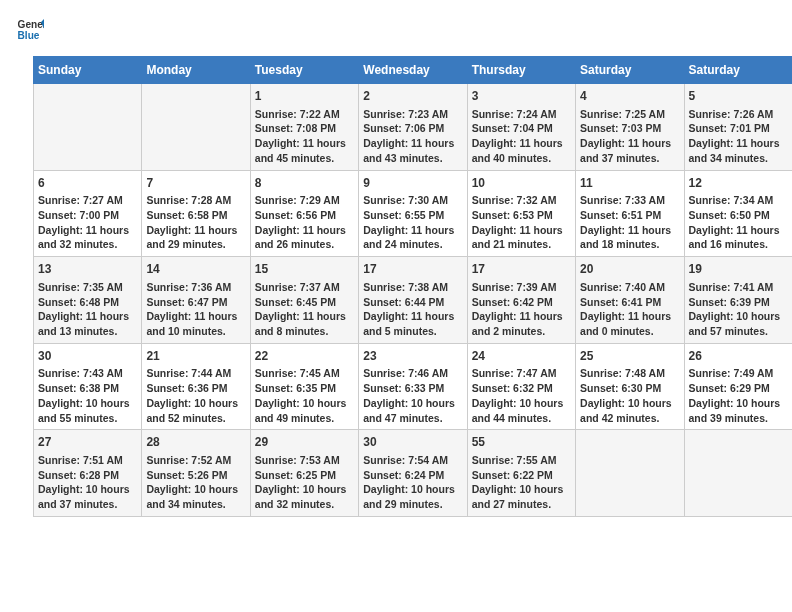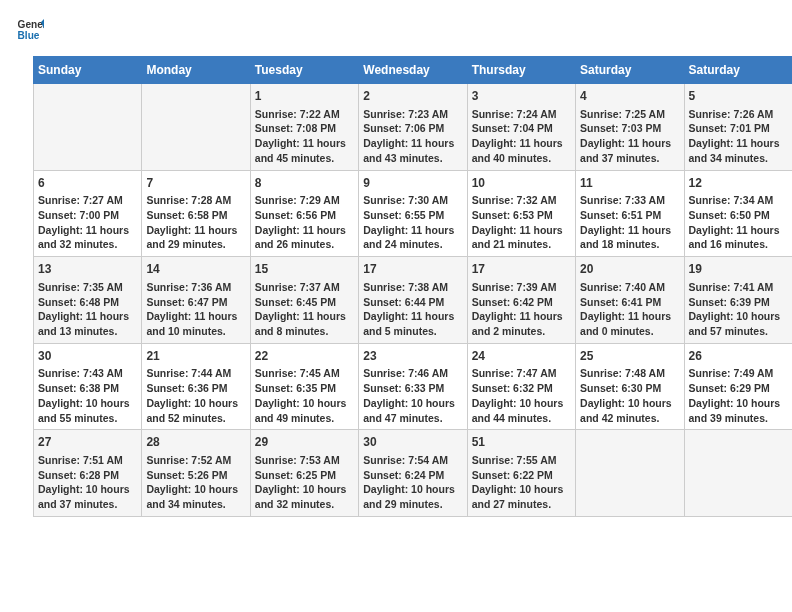--- a/index.html
+++ b/index.html
@@ -238,20 +238,20 @@
         </td>
         <td>
           <span class="day-num">29</span>
           <div class="day-info">Sunrise: 7:53 AM<br>Sunset: 6:25 PM<br>Daylight: 10 hours and 32 minutes.</div>
         </td>
         <td>
           <span class="day-num">30</span>
           <div class="day-info">Sunrise: 7:54 AM<br>Sunset: 6:24 PM<br>Daylight: 10 hours and 29 minutes.</div>
         </td>
         <td>
-          <span class="day-num">51</span>
+          <span class="day-num">55</span>
           <div class="day-info">Sunrise: 7:55 AM<br>Sunset: 6:22 PM<br>Daylight: 10 hours and 27 minutes.</div>
         </td>
         <td class="empty-cell"></td>
         <td class="empty-cell"></td>
       </tr>
     </tbody>
 </table>
 
 </body></html>

